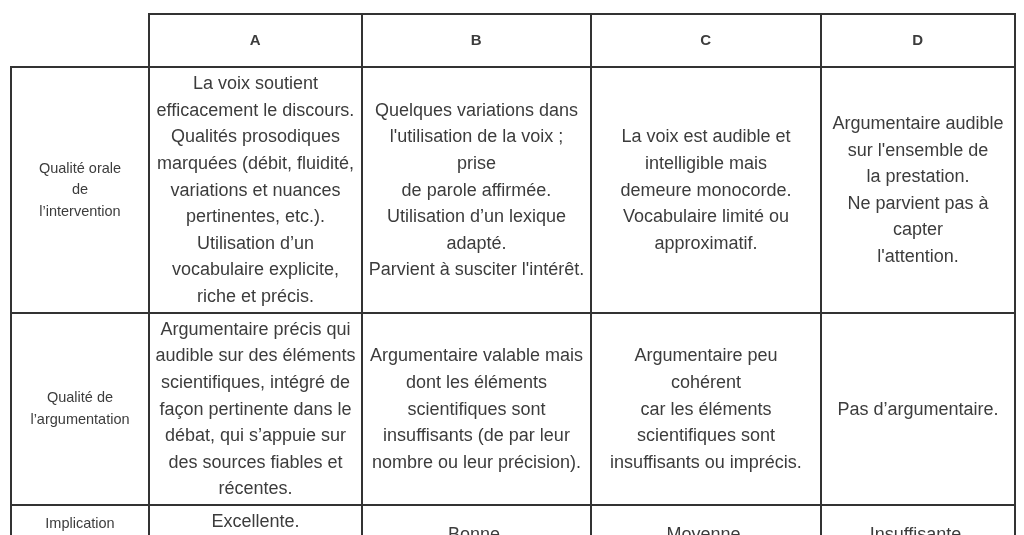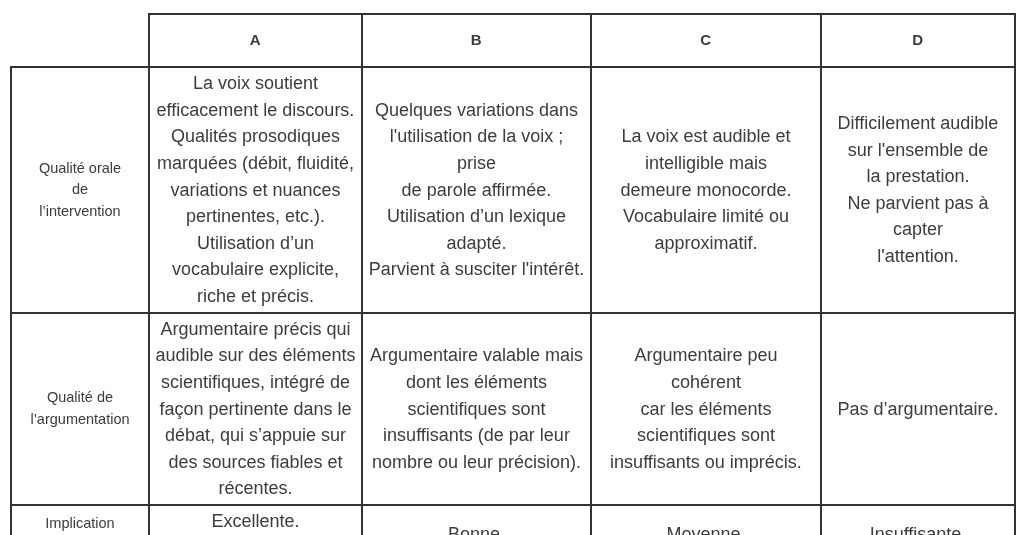--- a/index.html
+++ b/index.html
@@ -99,21 +99,21 @@
 l'utilisation de la voix ; prise
 de parole affirmée.
 Utilisation d’un lexique
 adapté.
 Parvient à susciter l'intérêt.</td>
       <td>La voix est audible et
 intelligible mais
 demeure monocorde.
 Vocabulaire limité ou
 approximatif.</td>
-      <td>Difficilement audible
+      <td>Argumentaire audible
 sur l'ensemble de
 la prestation.
 Ne parvient pas à
 capter
 l'attention.</td>
     </tr>
 
     <tr class="r-argu">
       <td class="rowlabel">Qualité de
 l’argumentation</td>

